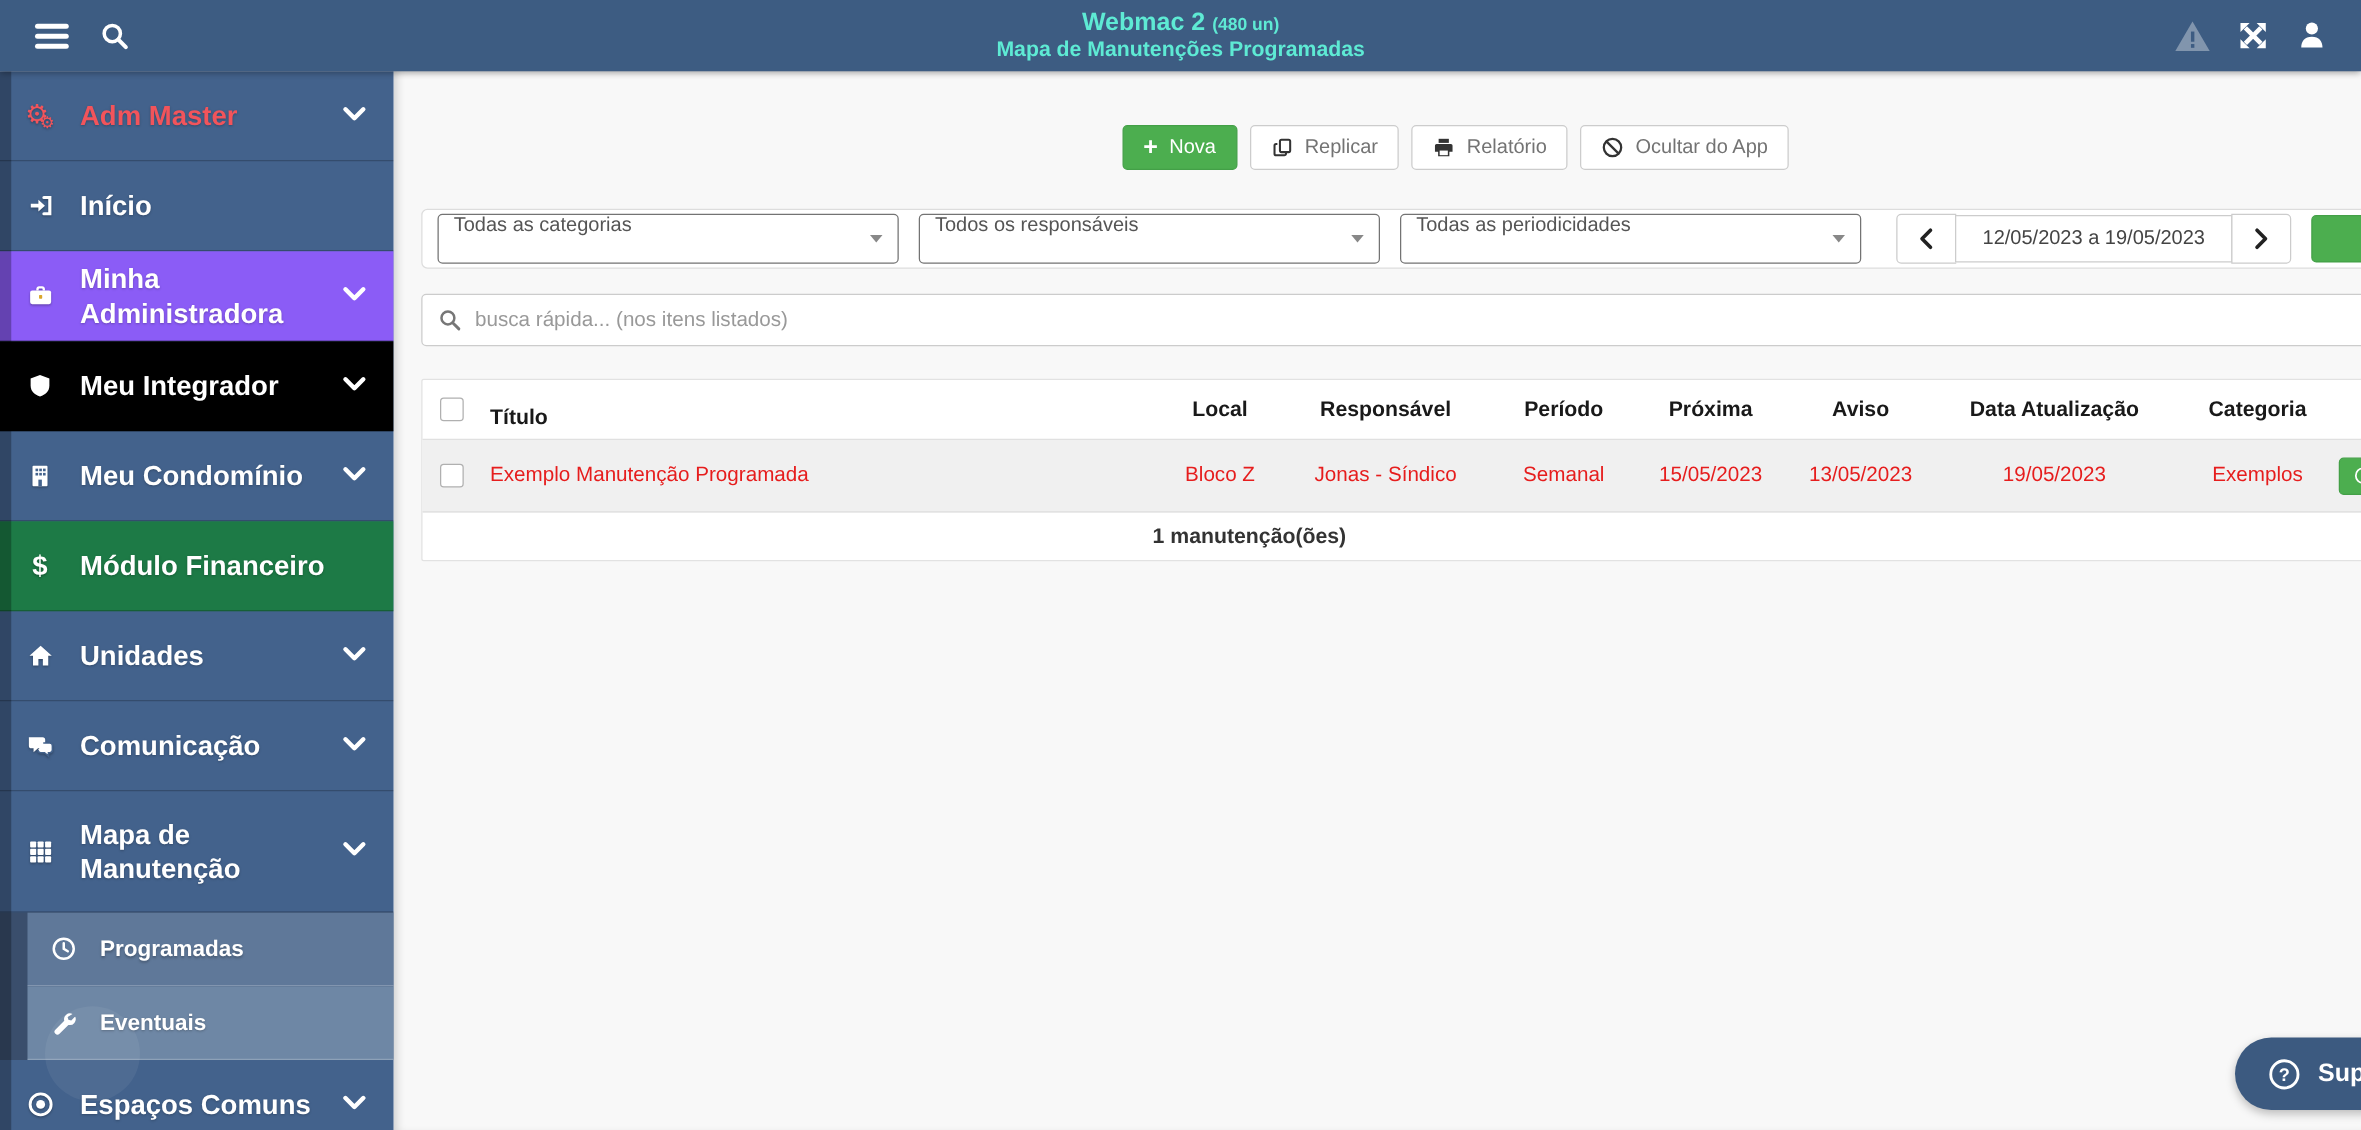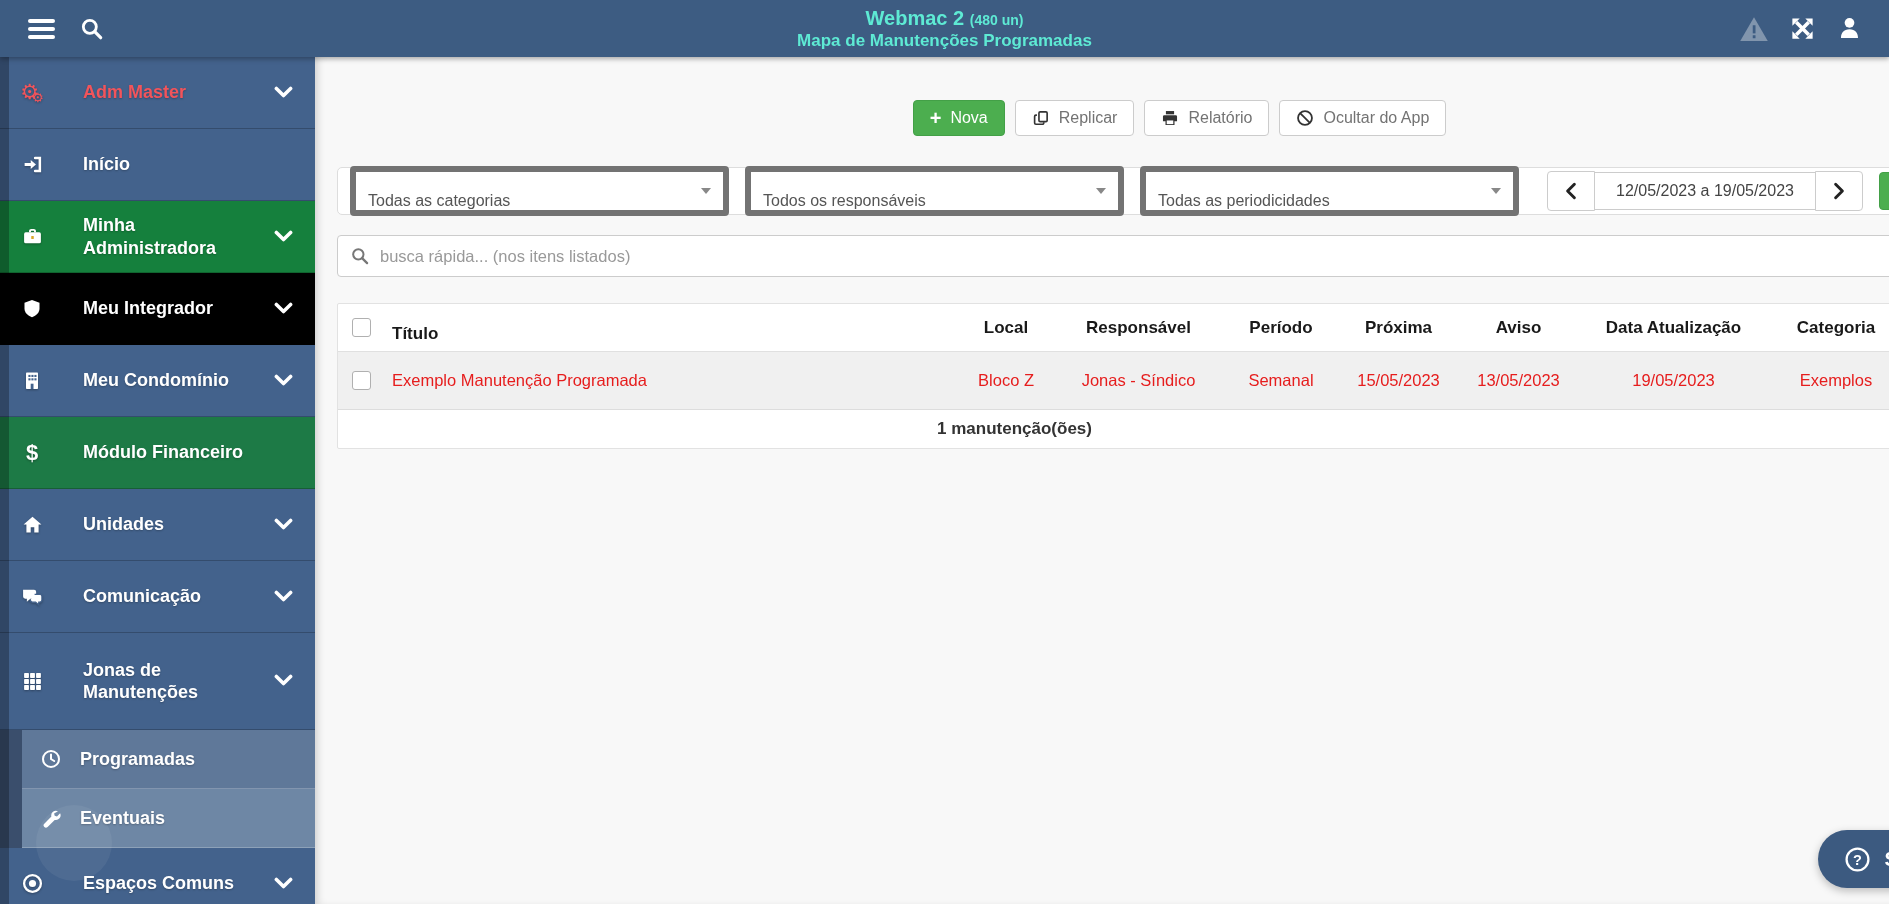--- a/index.html
+++ b/index.html
@@ -24,28 +24,28 @@
   .layout{position:absolute;top:57px;left:0;right:0;bottom:0;display:flex;}
 
   
   .sidebar{width:315px;flex:none;background:#43628c;position:relative;overflow:hidden;}
   .sidebar::before{content:"";position:absolute;left:0;top:0;bottom:0;width:9px;
                    background:rgba(0,0,0,.28);z-index:5;}
   .s-item{min-height:59px;display:flex;align-items:center;padding:6px 16px 6px 0;
           border-bottom:1px solid rgba(0,0,0,.22);cursor:pointer;position:relative;}
   .s-icon{width:64px;flex:none;display:flex;justify-content:center;align-items:center;
           filter:drop-shadow(0 1px 1px rgba(0,0,0,.3));}
-  .s-label{flex:1;color:#fff;font-size:18px;font-weight:600;line-height:1.25;
-           text-shadow:0 1px 2px rgba(0,0,0,.25);padding-right:6px;margin-left:19px;}
+  .s-label{flex:1;color:#fff;font-size:22px;font-weight:600;line-height:1.25;
+           text-shadow:0 1px 2px rgba(0,0,0,.25);padding-right:6px;}
   .s-label.wrap{max-width:155px;}
   .s-chev{margin-left:auto;flex:none;padding-right:6px;}
   .s-item.adm .s-label{color:#f2545b;}
   .gears{color:#f2545b;font-size:21px;line-height:1;display:flex;align-items:flex-start;}
   .gears .g2{font-size:13px;margin-left:-7px;margin-top:10px;}
-  .s-item.yellow{background:#15803d;justify-content:space-between;}
+  .s-item.yellow{background:#8b5cf6;justify-content:space-between;}
   .s-item.black{background:#000;}
   .s-item.greenrow{background:#1d7a46;}
   .dollar{color:#fff;font-size:22px;font-weight:bold;line-height:1;}
   .submenu{background:#3a4e6c;padding-left:22px;}
   .sub-item{height:58px;display:flex;align-items:center;cursor:pointer;
             border-bottom:1px solid rgba(255,255,255,.22);}
   .sub-item.lighter{background:#6e87a5;}
   .sub-item.darker{background:#5f7899;}
   .sub-icon{width:58px;flex:none;display:flex;justify-content:center;}
   .sub-label{color:#fff;font-size:18px;font-weight:600;text-shadow:0 1px 2px rgba(0,0,0,.25);}
@@ -57,22 +57,22 @@
         box-shadow:inset 6px 0 8px -4px rgba(0,0,0,.18);}
   .actions{margin-top:43px;display:flex;justify-content:center;gap:10px;}
   .btn{display:inline-flex;align-items:center;gap:9px;height:36px;padding:0 16px;
        background:#fff;border:1px solid #ccc;border-radius:4px;font-size:16px;color:#737373;
        cursor:pointer;font-family:inherit;}
   .btn.green{background:#4cae4f;border-color:#43a047;color:#fff;}
   .plus{font-size:20px;font-weight:bold;line-height:1;}
 
   .filters{margin-top:31px;height:46px;background:#fff;border:1px solid #ddd;border-radius:5px;
            display:flex;align-items:center;padding:0 12px;gap:16px;}
-  .select{width:325px;height:38px;background:#fff;border:6px solid #737373;border-radius:4px;
-          display:flex;align-items:flex-end;padding:0 30px 0 12px;position:relative;
+  .select{width:325px;height:38px;background:#fff;border:1px solid #737373;border-radius:4px;
+          display:flex;align-items:flex-start;padding:0 30px 0 12px;position:relative;
           font-size:16px;color:#555;cursor:pointer;}
   .select .caret{position:absolute;right:12px;top:16px;width:0;height:0;
                  border-left:5px solid transparent;border-right:5px solid transparent;
                  border-top:6px solid #888;}
   .dategroup{display:flex;align-items:center;margin-left:12px;}
   .dg-btn{width:46px;height:38px;background:#fff;border:1px solid #ccc;display:flex;
           align-items:center;justify-content:center;cursor:pointer;}
   .dg-btn.left{border-radius:4px 0 0 4px;}
   .dg-btn.right{border-radius:0 4px 4px 0;margin-left:-1px;}
   .dg-field{width:222px;height:38px;border:1px solid #ccc;margin-left:-1px;display:flex;
@@ -271,21 +271,21 @@
               <rect x="7.7" y="2" width="4.6" height="4.6" rx="0.7" fill="#fff"></rect>
               <rect x="13.4" y="2" width="4.6" height="4.6" rx="0.7" fill="#fff"></rect>
             <rect x="2" y="7.7" width="4.6" height="4.6" rx="0.7" fill="#fff"></rect>
               <rect x="7.7" y="7.7" width="4.6" height="4.6" rx="0.7" fill="#fff"></rect>
               <rect x="13.4" y="7.7" width="4.6" height="4.6" rx="0.7" fill="#fff"></rect>
             <rect x="2" y="13.4" width="4.6" height="4.6" rx="0.7" fill="#fff"></rect>
               <rect x="7.7" y="13.4" width="4.6" height="4.6" rx="0.7" fill="#fff"></rect>
               <rect x="13.4" y="13.4" width="4.6" height="4.6" rx="0.7" fill="#fff"></rect>
           </svg>
         </span>
-        <span class="s-label wrap">Jonas de Manutenções</span>
+        <span class="s-label wrap">Mapa de Manutenção</span>
         <span class="s-chev">
           <svg width="19" height="12" viewBox="0 0 16 10">
               <path d="M2 2 L8 8 L14 2" stroke="#fff" stroke-width="3" fill="none" stroke-linecap="round" stroke-linejoin="round"></path>
             </svg>
         </span>
       </div>
 
       <div class="submenu">
         <div class="sub-item darker">
           <span class="sub-icon">

